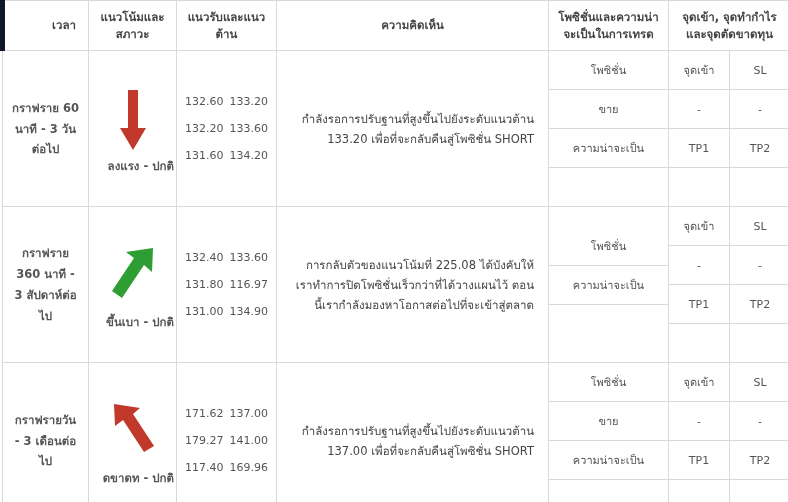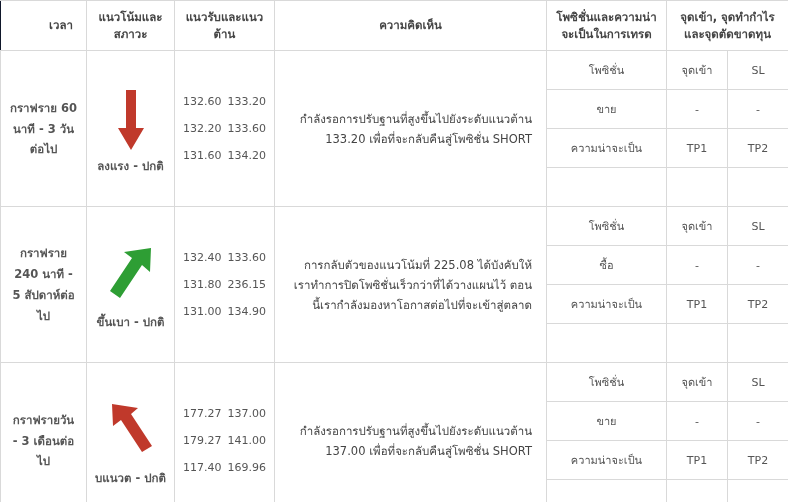--- a/index.html
+++ b/index.html
@@ -29,42 +29,42 @@
     color: #444444;
     font-size: 11.5px;
     font-weight: bold;
     text-align: center;
     padding: 8px 4px;
     line-height: 1.45;
     border-top: 2px solid #c0392b;
     border-bottom: 1px solid #d9d9d9;
   }
   thead th.first {
-    border-left: 1px solid #0f172a;
+    border-left: 5px solid #0f172a;
     padding-left: 39px;
   }
   
   col.c-time    { width: 86px; }
   col.c-trend   { width: 88px; }
   col.c-levels  { width: 100px; }
   col.c-comment { width: 272px; }
   col.c-poslab  { width: 120px; }
   col.c-entry   { width: 61px; }
   col.c-sl      { width: 61px; }
 
   td.time-cell {
     text-align: center;
     font-weight: bold;
     color: #555555;
     font-size: 11.5px;
     line-height: 1.8;
     padding: 6px 8px;
   }
   td.trend-cell {
-    text-align: center;
+    text-align: right;
     padding: 6px 2px;
     position: relative;
   }
   .arrow-wrap {
     height: 74px;
     display: flex;
     align-items: center;
     justify-content: center;
   }
   .arrow-svg { display: block; }
@@ -210,52 +210,49 @@
               </tr>
           <tr>
                 <td></td>
               </tr>
         </tbody>
           </table>
       </td>
     </tr>
 
     <tr>
-      <td class="time-cell">กราฟราย 240 นาที - 5 สัปดาห์ต่อไป</td>
+      <td class="time-cell">กราฟราย 360 นาที - 3 สัปดาห์ต่อไป</td>
       <td class="trend-cell">
         <div class="arrow-wrap">
           <svg class="arrow-svg" width="50" height="64" viewBox="0 0 50 64" aria-hidden="true">
             <path d="M45 4 L44 28 L36 21 L14 54 L4 47 L26 14 L18 8 z" fill="#2e9e34"></path>
           </svg>
         </div>
         <div class="trend-label">ขึ้นเบา - ปกติ</div>
       </td>
       <td class="levels-cell">
         <div class="level-row">
           <span>132.40</span>
           <span>133.60</span>
         </div>
         <div class="level-row">
           <span>131.80</span>
-          <span>236.15</span>
+          <span>116.97</span>
         </div>
         <div class="level-row">
           <span>131.00</span>
           <span>134.90</span>
         </div>
       </td>
       <td class="comment-cell">การกลับตัวของแนวโน้มที่ 225.08 ได้บังคับให้เราทำการปิดโพซิชั่นเร็วกว่าที่ได้วางแผนไว้ ตอนนี้เรากำลังมองหาโอกาสต่อไปที่จะเข้าสู่ตลาด</td>
       <td class="nest-host">
         <table class="nested">
           <tbody>
               <tr>
                 <td>โพซิชั่น</td>
-              </tr>
-          <tr>
-                <td>ซื้อ</td>
               </tr>
           <tr>
                 <td>ความน่าจะเป็น</td>
               </tr>
           <tr>
                 <td></td>
               </tr>
         </tbody>
           </table>
       </td>
@@ -298,25 +295,25 @@
     </tr>
 
     <tr>
       <td class="time-cell">กราฟรายวัน - 3 เดือนต่อไป</td>
       <td class="trend-cell">
         <div class="arrow-wrap">
           <svg class="arrow-svg" width="50" height="64" viewBox="0 0 50 64" aria-hidden="true">
             <path d="M6 4 L7 26 L15 20 L36 52 L46 46 L25 14 L32 8 z" fill="#c0392b"></path>
           </svg>
         </div>
-        <div class="trend-label">บแนวต - ปกติ</div>
+        <div class="trend-label">ดขาดท - ปกติ</div>
       </td>
       <td class="levels-cell">
         <div class="level-row">
-          <span>177.27</span>
+          <span>171.62</span>
           <span>137.00</span>
         </div>
         <div class="level-row">
           <span>179.27</span>
           <span>141.00</span>
         </div>
         <div class="level-row">
           <span>117.40</span>
           <span>169.96</span>
         </div>

